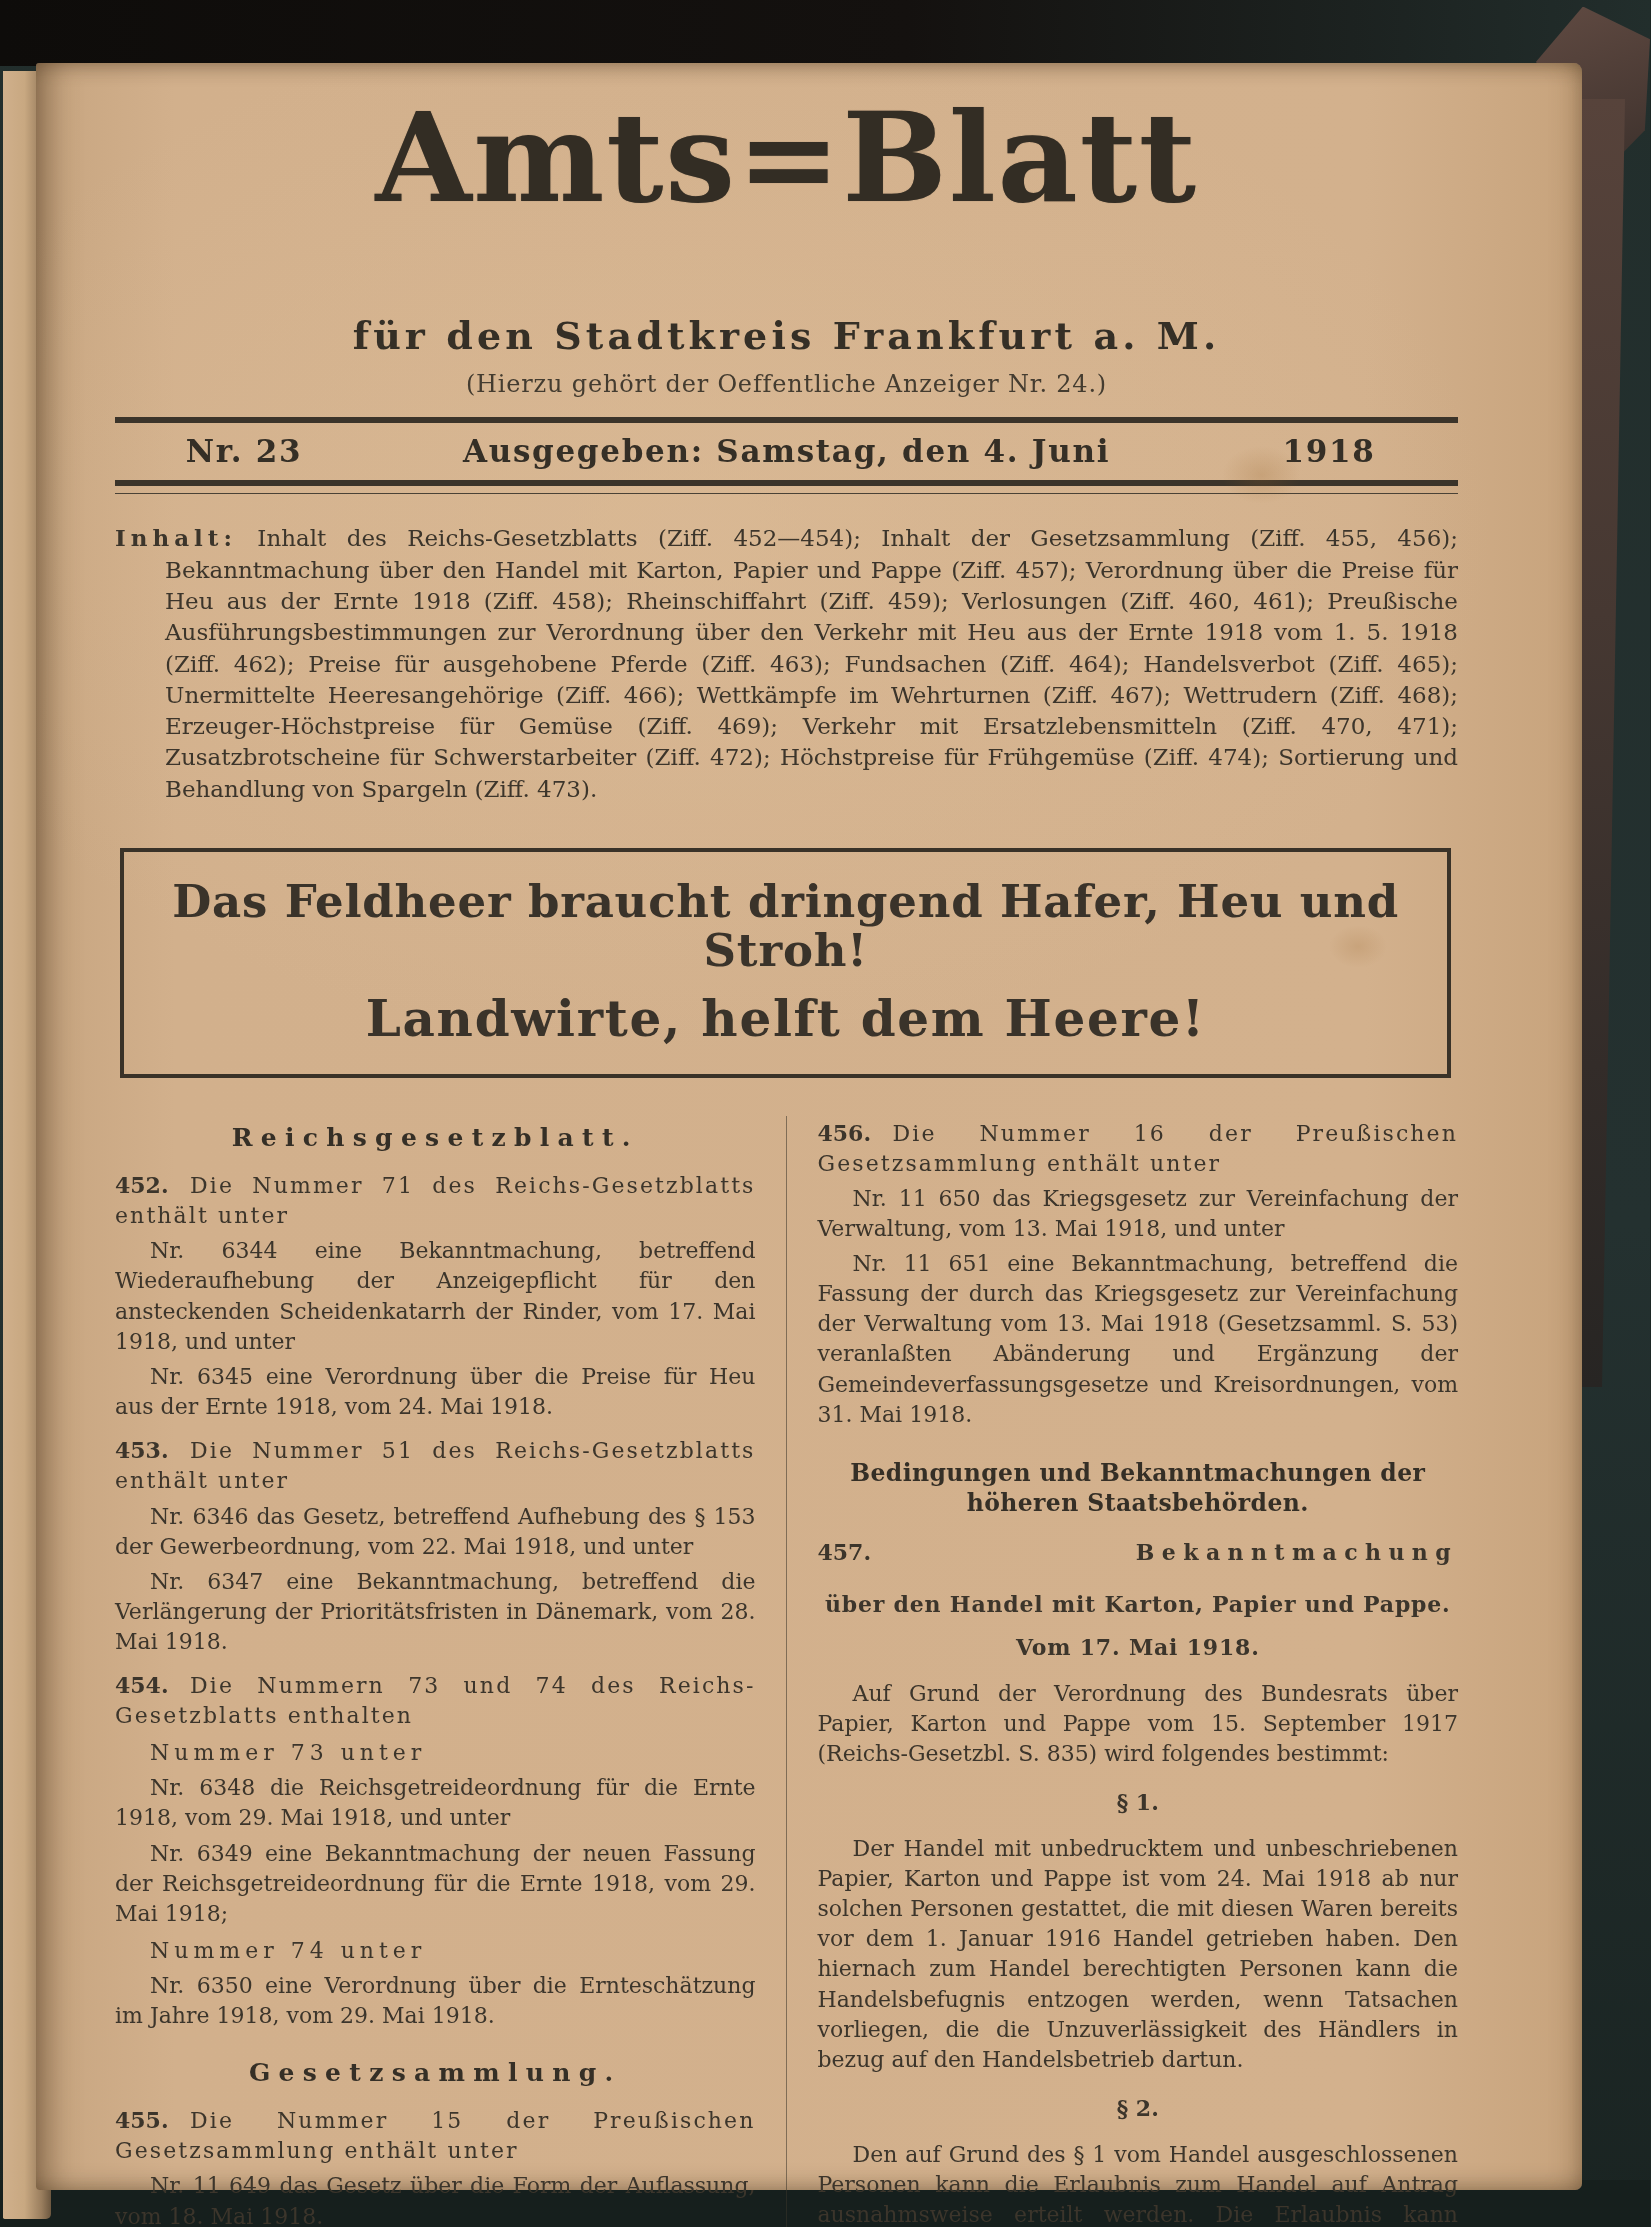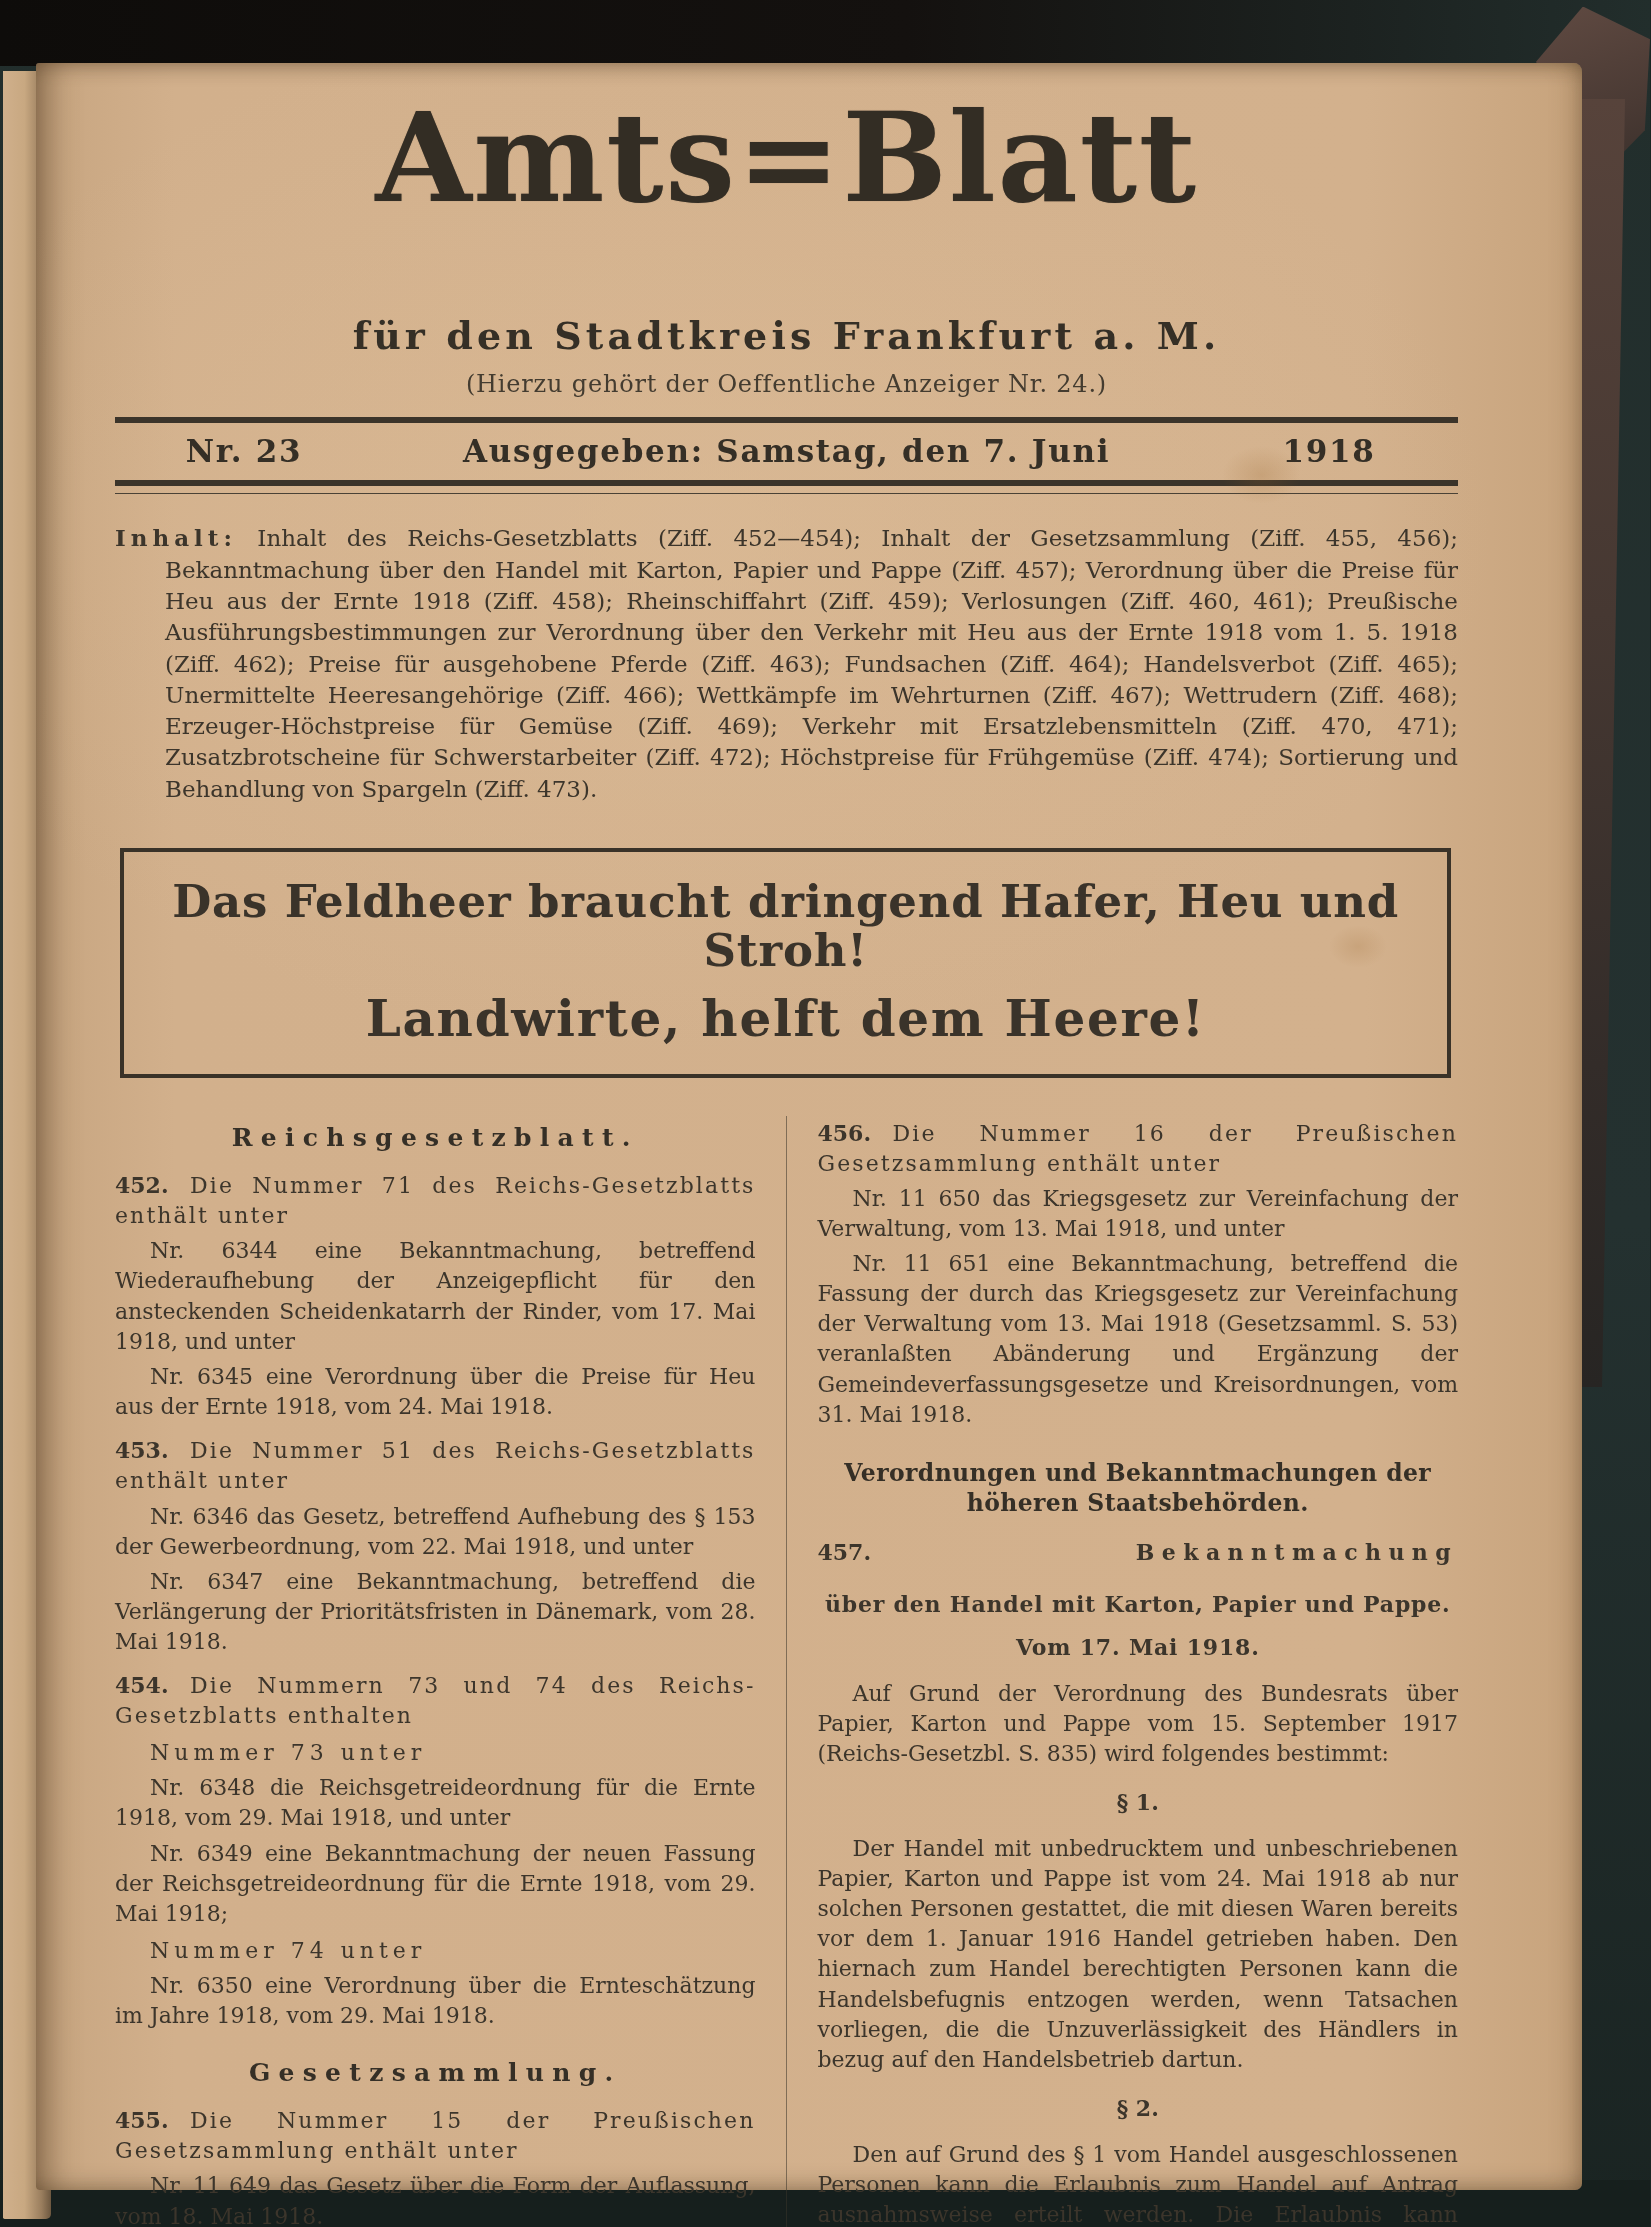--- a/index.html
+++ b/index.html
@@ -142,21 +142,21 @@
 
   <div class="paper">
 
     <header>
       <h1 class="m-title">Amts=Blatt</h1>
       <div class="m-sub">für den Stadtkreis Frankfurt a. M.</div>
       <div class="m-note">(Hierzu gehört der Oeffentliche Anzeiger Nr. 24.)</div>
       <div class="rule"></div>
       <div class="issue-row">
         <span class="issue-no">Nr. 23</span>
-        <span class="issue-date">Ausgegeben: Samstag, den 7. Juni</span>
+        <span class="issue-date">Ausgegeben: Samstag, den 4. Juni</span>
         <span class="issue-year">1918</span>
       </div>
       <div class="rule-b"></div>
       <div class="rule-thin"></div>
     </header>
 
     <p class="inhalt"><span class="inhalt-label">Inhalt:</span> <span>Inhalt des Reichs-Gesetzblatts (Ziff. 452—454); Inhalt der Gesetzsammlung (Ziff. 455, 456); Bekanntmachung über den Handel mit Karton, Papier und Pappe (Ziff. 457); Verordnung über die Preise für Heu aus der Ernte 1918 (Ziff. 458); Rheinschiffahrt (Ziff. 459); Verlosungen (Ziff. 460, 461); Preußische Ausführungsbestimmungen zur Verordnung über den Verkehr mit Heu aus der Ernte 1918 vom 1. 5. 1918 (Ziff. 462); Preise für ausgehobene Pferde (Ziff. 463); Fundsachen (Ziff. 464); Handelsverbot (Ziff. 465); Unermittelte Heeresangehörige (Ziff. 466); Wettkämpfe im Wehrturnen (Ziff. 467); Wettrudern (Ziff. 468); Erzeuger-Höchstpreise für Gemüse (Ziff. 469); Verkehr mit Ersatzlebensmitteln (Ziff. 470, 471); Zusatzbrotscheine für Schwerstarbeiter (Ziff. 472); Höchstpreise für Frühgemüse (Ziff. 474); Sortierung und Behandlung von Spargeln (Ziff. 473).</span></p>
 
     <div class="banner">
       <div class="banner-l1">Das Feldheer braucht dringend Hafer, Heu und Stroh!</div>
@@ -181,21 +181,21 @@
         <p class="para">Nr. 6350 eine Verordnung über die Ernteschätzung im Jahre 1918, vom 29. Mai 1918.</p>
         <h2 class="sec-head later">Gesetzsammlung.</h2>
         <p class="item"><span class="num">455.</span><span class="lead">Die Nummer 15 der Preußischen Gesetzsammlung enthält unter</span></p>
         <p class="para">Nr. 11 649 das Gesetz über die Form der Auflassung, vom 18. Mai 1918.</p>
       </div>
 
       <div class="col col-right">
         <p class="item" style="margin-top:1.7px;"><span class="num">456.</span><span class="lead">Die Nummer 16 der Preußischen Gesetzsammlung enthält unter</span></p>
         <p class="para">Nr. 11 650 das Kriegsgesetz zur Vereinfachung der Verwaltung, vom 13. Mai 1918, und unter</p>
         <p class="para">Nr. 11 651 eine Bekanntmachung, betreffend die Fassung der durch das Kriegsgesetz zur Vereinfachung der Verwaltung vom 13. Mai 1918 (Gesetzsamml. S. 53) veranlaßten Abänderung und Ergänzung der Gemeindeverfassungsgesetze und Kreisordnungen, vom 31. Mai 1918.</p>
-        <h2 class="head2">Verordnungen und Bekanntmachungen der höheren Staatsbehörden.</h2>
+        <h2 class="head2">Bedingungen und Bekanntmachungen der höheren Staatsbehörden.</h2>
         <p class="item-457">
             <span class="num">457.</span>
             <span class="spread">Bekanntmachung</span>
           </p>
         <p class="center-bold">über den Handel mit Karton, Papier und Pappe.</p>
         <p class="center-bold">Vom 17. Mai 1918.</p>
         <p class="para first">Auf Grund der Verordnung des Bundesrats über Papier, Karton und Pappe vom 15. September 1917 (Reichs-Gesetzbl. S. 835) wird folgendes bestimmt:</p>
         <p class="center-par">§ 1.</p>
         <p class="para first">Der Handel mit unbedrucktem und unbeschriebenen Papier, Karton und Pappe ist vom 24. Mai 1918 ab nur solchen Personen gestattet, die mit diesen Waren bereits vor dem 1. Januar 1916 Handel getrieben haben. Den hiernach zum Handel berechtigten Personen kann die Handelsbefugnis entzogen werden, wenn Tatsachen vorliegen, die die Unzuverlässigkeit des Händlers in bezug auf den Handelsbetrieb dartun.</p>
         <p class="center-par">§ 2.</p>

